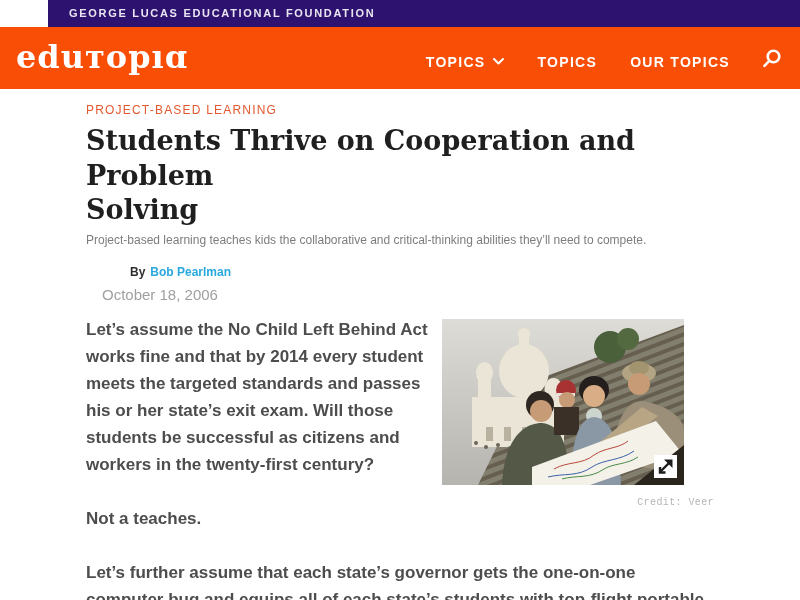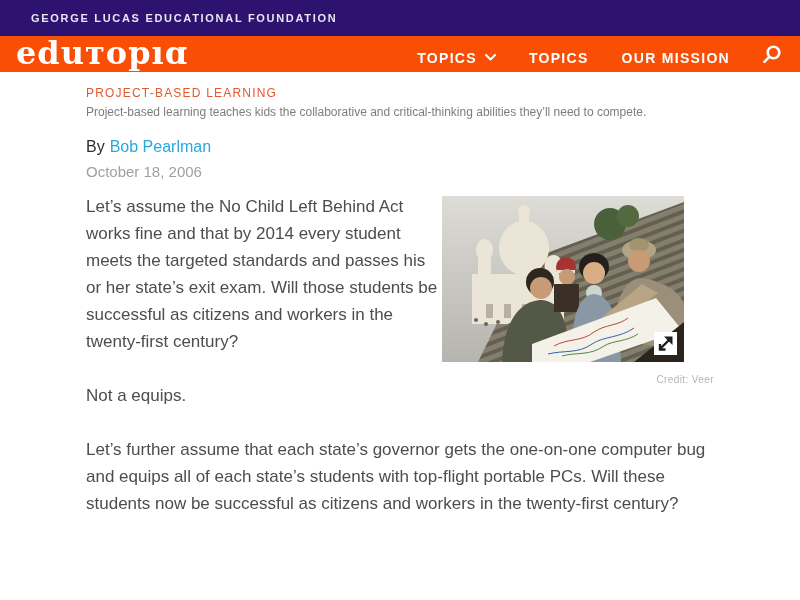--- a/index.html
+++ b/index.html
@@ -5,31 +5,31 @@
   * { box-sizing: border-box; }
   html, body { margin: 0; padding: 0; }
   body {
     width: 800px; height: 600px; overflow: hidden;
     background: #ffffff;
     font-family: "Liberation Sans", sans-serif;
   }
 
   
   .topbar {
-    height: 36px; background: #2d1270;
-    display: flex; align-items: center; padding: 0 0 0 31px;
+    height: 27px; background: #2d1270;
+    display: flex; align-items: center; padding: 0 0 0 21px; margin-left: 48px;
   }
   .topbar-text {
     color: #e9e6f2; font-size: 11px; font-weight: bold;
     letter-spacing: 1.7px; line-height: 1;
   }
 
   
   .navbar {
-    height: 36px; background: #f94e06;
+    height: 62px; background: #f94e06;
     display: flex; align-items: center; padding: 0 18px 0 16px; gap: 44px;
   }
   .logo {
     color: #ffffff; font-family: "DejaVu Serif", serif;
     font-size: 32px; font-weight: bold; letter-spacing: 1px;
     line-height: 46px; text-decoration: none; margin-top: -3px;
     cursor: pointer;
   }
   .nav-right { margin-left: auto; display: flex; align-items: flex-end; gap: 33px; }
   .nav-item {
@@ -49,28 +49,28 @@
     color: #e2582f; letter-spacing: 1.2px; cursor: pointer;
   }
   .title {
     margin: 7px 0 0; font-family: "DejaVu Serif", serif;
     font-size: 27px; font-weight: bold; color: #1f1f1f; line-height: 1.28;
   }
   .title span { display: block; }
   .dek {
     margin: 5px 0 0; font-size: 12px; color: #7d7d7d; line-height: 1.32;
   }
-  .byline { margin-top: 17px; font-size: 16px; font-weight: normal; color: #2e2e2e; }
+  .byline { margin-top: 17px; font-size: 12px; font-weight: bold; color: #2e2e2e; margin-left: 44px; }
   .byline .author { color: #29a8df; text-decoration: none; margin-left: 5px; cursor: pointer; }
-  .pub-date { margin-top: 7px; font-size: 15px; color: #a0a0a0; }
+  .pub-date { margin-top: 7px; font-size: 15px; color: #a0a0a0; margin-left: 16px; }
 
   .body-text { margin-top: 13px; font-size: 17px; line-height: 27px; color: #4d4d4d; }
-  .body-text p { margin: 0 0 27px 0; }
-
-  .figure { float: right; width: 272px; margin: 3px 0 4px 16px; }
+  .body-text p { margin: 0 0 27px 0; font-weight: bold; }
+
+  .figure { float: right; width: 272px; margin: 3px 0 4px 16px; font-family: Liberation Mono, monospace; }
   .figure-img { position: relative; width: 242px; height: 166px; cursor: pointer; }
   .figure-img svg { display: block; }
   .credit {
     text-align: right; font-size: 10px; color: #b5b5b5;
     margin-top: 4px; letter-spacing: 0.4px;
   }
 </style>
 </head>
 <body>
 
@@ -85,35 +85,39 @@
       <a class="nav-item">
         <span>TOPICS</span>
         <svg width="11" height="7" viewBox="0 0 11 7">
           <polyline points="1,1 5.5,5.5 10,1" fill="none" stroke="#ffffff" stroke-width="2" stroke-linecap="round" stroke-linejoin="round"></polyline>
         </svg>
       </a>
       <a class="nav-item">
         <span>TOPICS</span>
       </a>
       <a class="nav-item">
-        <span>OUR MISSION</span>
+        <span>OUR TOPICS</span>
       </a>
       <button class="search-btn">
         <svg width="21" height="21" viewBox="0 0 21 21">
           <circle cx="12.5" cy="8.5" r="5.8" fill="none" stroke="#ffffff" stroke-width="2.6"></circle>
           <line x1="8" y1="13.2" x2="3.4" y2="17.8" stroke="#ffffff" stroke-width="2.6" stroke-linecap="round"></line>
         </svg>
       </button>
     </div>
   </nav>
 </header>
 
 <main class="container">
   <div class="category">PROJECT-BASED LEARNING</div>
 
+  <h1 class="title">
+    <span>Students Thrive on Cooperation and Problem</span>
+    <span>Solving</span>
+  </h1>
 
   <p class="dek">Project-based learning teaches kids the collaborative and critical-thinking abilities they’ll need to compete.</p>
 
   <div class="byline">
     <span>By</span><a class="author">Bob Pearlman</a>
   </div>
   <div class="pub-date">October 18, 2006</div>
 
   <div class="body-text">
 
@@ -194,17 +198,17 @@
             <line x1="218" y1="153" x2="229" y2="142" stroke="#1d1d1d" stroke-width="2.4"></line>
             <polygon points="230.5,140.5 230.5,149 222,140.5" fill="#1d1d1d"></polygon>
             <polyline points="218,148 218,153.5 223.5,153.5" fill="none" stroke="#1d1d1d" stroke-width="2.4"></polyline>
           </g>
         </svg>
       </div>
       <figcaption class="credit">Credit: Veer</figcaption>
     </figure>
 
     <p>Let’s assume the No Child Left Behind Act works fine and that by 2014 every student meets the targeted standards and passes his or her state’s exit exam. Will those students be successful as citizens and workers in the twenty-first century?</p>
-    <p>Not a equips.</p>
+    <p>Not a teaches.</p>
     <p>Let’s further assume that each state’s governor gets the one-on-one computer bug and equips all of each state’s students with top-flight portable PCs. Will these students now be successful as citizens and workers in the twenty-first century?</p>
 
   </div>
 </main>
 
 </body></html>

